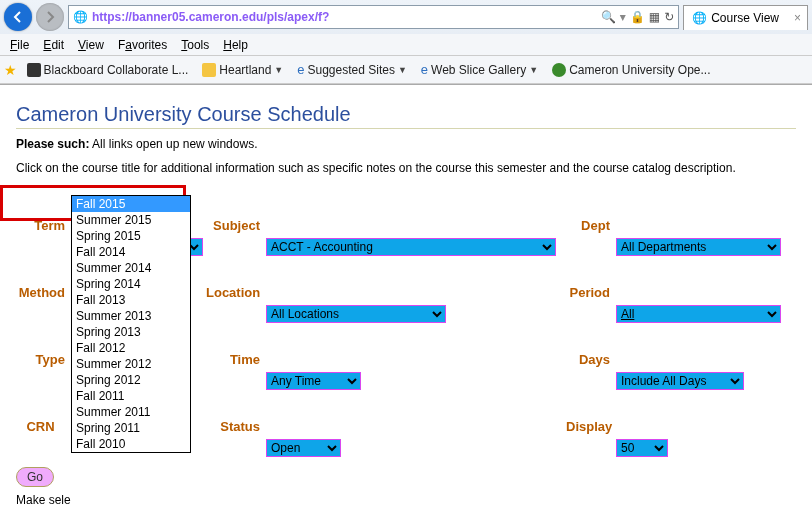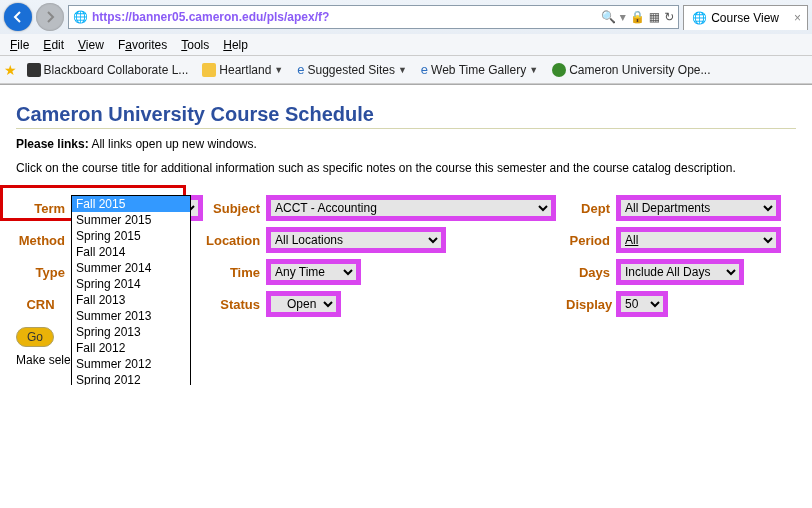--- a/index.html
+++ b/index.html
@@ -22,42 +22,42 @@
   .fav-row { background: #f4f6f9; height: 28px; display: flex; align-items: center; padding: 0 4px; gap: 6px; border-bottom: 1px solid #ccc; }
   .fav-item { display: flex; align-items: center; gap: 3px; padding: 0 4px; color: #222; }
   .dd-caret { font-size: 9px; color: #444; }
   .ico { width: 14px; height: 14px; display: inline-block; border-radius: 2px; }
   .ico-star { color: #f4b400; font-size: 14px; }
   .ico-bb { background: #333; }
   .ico-folder { background: #f4c542; }
   .ico-ie { color: #2e6fbf; width: auto; height: auto; font-size: 13px; }
   .ico-cam { background: #3a8a2c; border-radius: 50%; }
   .page { padding: 18px 16px; }
-  .page-title { color: #2c4f9e; font-family: "Trebuchet MS", Arial, sans-serif; font-size: 20px; font-weight: 700; margin: 0 0 2px; }
+  .page-title { color: #2c4f9e; font-family: "Trebuchet MS", Arial, sans-serif; font-size: 20px; font-weight: 400; margin: 0 0 2px; }
   .hr { border-top: 1px solid #d6d6b0; margin-bottom: 8px; }
   .note { margin-bottom: 10px; }
   .note b { font-weight: 700; }
   .desc { margin-bottom: 20px; }
   .form-grid { display: grid; grid-template-columns: 55px 135px 60px 300px 50px 170px; row-gap: 6px; align-items: center; }
   .lbl { color: #b85c00; font-weight: 700; text-align: right; padding-right: 6px; font-size: 13px; }
   .lbl-crn { text-align: center; }
-  select { font-family: inherit; font-size: 12px; background: #e5e5e5; border: 5px solid #d946ef; }
+  select { font-family: inherit; font-size: 12px; background: #0ea5e9; border: 1px solid #d946ef; margin-top: 43px; }
   .sel-term { width: 120px; }
   .sel-subject { width: 290px; }
   .sel-dept { width: 165px; }
   .sel-method { width: 120px; }
   .sel-location { width: 180px; }
   .sel-period { width: 165px; text-decoration: underline; }
   .sel-type { width: 120px; }
   .sel-time { width: 95px; }
   .sel-days { width: 128px; }
-  .sel-status { width: 75px; padding-left: 12px; }
+  .sel-status { width: 75px; }
   .sel-display { width: 52px; }
   .go-row { margin-top: 10px; }
-  .go-btn { background: #eab308; border: 1px solid #b0a060; border-radius: 10px; padding: 2px 10px; font-size: 12px; color: #333; cursor: pointer; }
+  .go-btn { background: #f0abfc; border: 1px solid #b0a060; border-radius: 10px; padding: 2px 10px; font-size: 12px; color: #333; cursor: pointer; }
   .make-sel { margin-top: 6px; }
   .highlight-box { position: absolute; border: 3px solid #d80000; pointer-events: none; }
   .term-wrap { position: relative; padding-left: 12px; }
   .dropdown-list { position: absolute; top: 0; left: 0; width: 120px; background: #fff; border: 1px solid #000; z-index: 10; }
   .dropdown-list .opt { padding: 1px 4px; font-size: 12px; }
   .dropdown-list .opt.selected { background: #3399ff; color: #fff; }
   .content-wrap { position: relative; }
 </style>
 </head>
 <body>
@@ -112,34 +112,34 @@
         <span>Heartland</span> 
         <span class="dd-caret">▼</span>
       </span>
     <span class="fav-item">
         <span class="ico ico-ie">e</span>
         <span>Suggested Sites</span> 
         <span class="dd-caret">▼</span>
       </span>
     <span class="fav-item">
         <span class="ico ico-ie">e</span>
-        <span>Web Time Gallery</span> 
+        <span>Web Slice Gallery</span> 
         <span class="dd-caret">▼</span>
       </span>
     <span class="fav-item">
         <span class="ico ico-cam"></span>
         <span>Cameron University  Ope...</span>
       </span>
   </div>
 </div>
 
 <div class="page content-wrap">
   <h2 class="page-title">Cameron University Course Schedule</h2>
   <div class="hr"></div>
-  <div class="note"><b>Please links:</b><span> All links open up new windows.</span></div>
+  <div class="note"><b>Please such:</b><span> All links open up new windows.</span></div>
   <div class="desc">Click on the course title for additional information such as specific notes on the course this semester and the course catalog description.</div>
 
   <div class="form-grid">
     <div class="lbl">Term</div>
     <div class="term-wrap">
       <select class="sel-term"><option>Fall 2015</option></select>
       <div class="dropdown-list">
           <div class="opt selected">Fall 2015</div>
           <div class="opt">Summer 2015</div>
           <div class="opt">Spring 2015</div>

